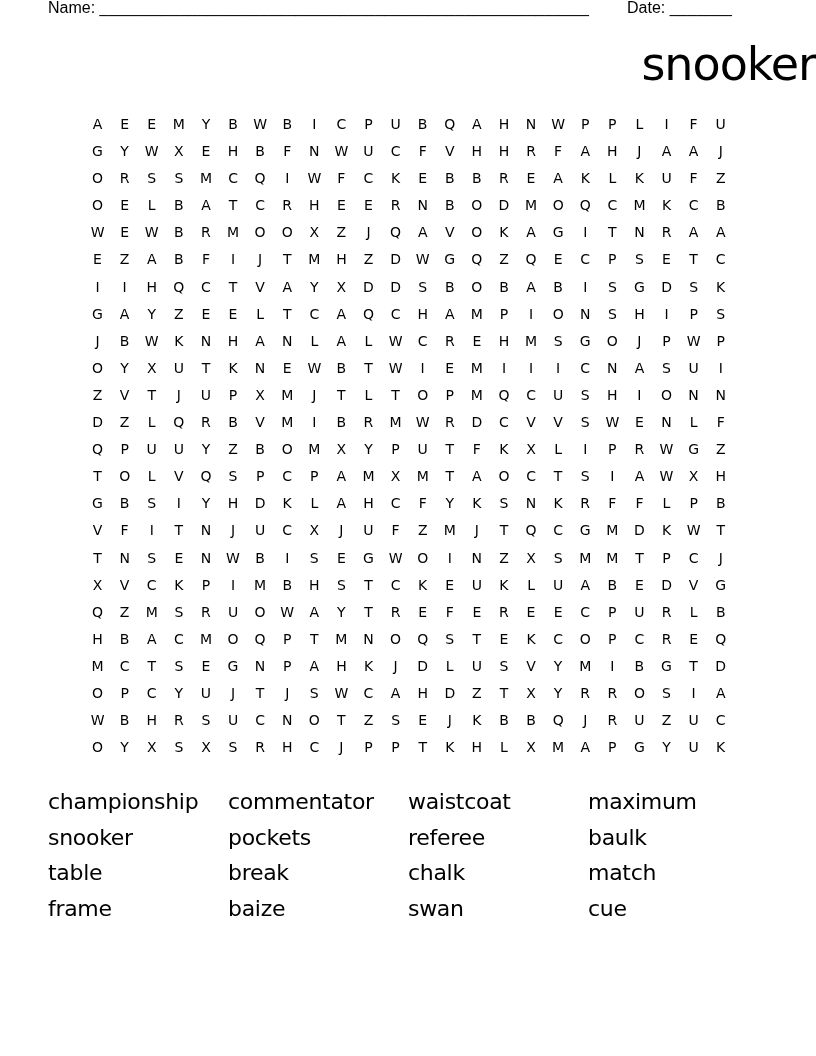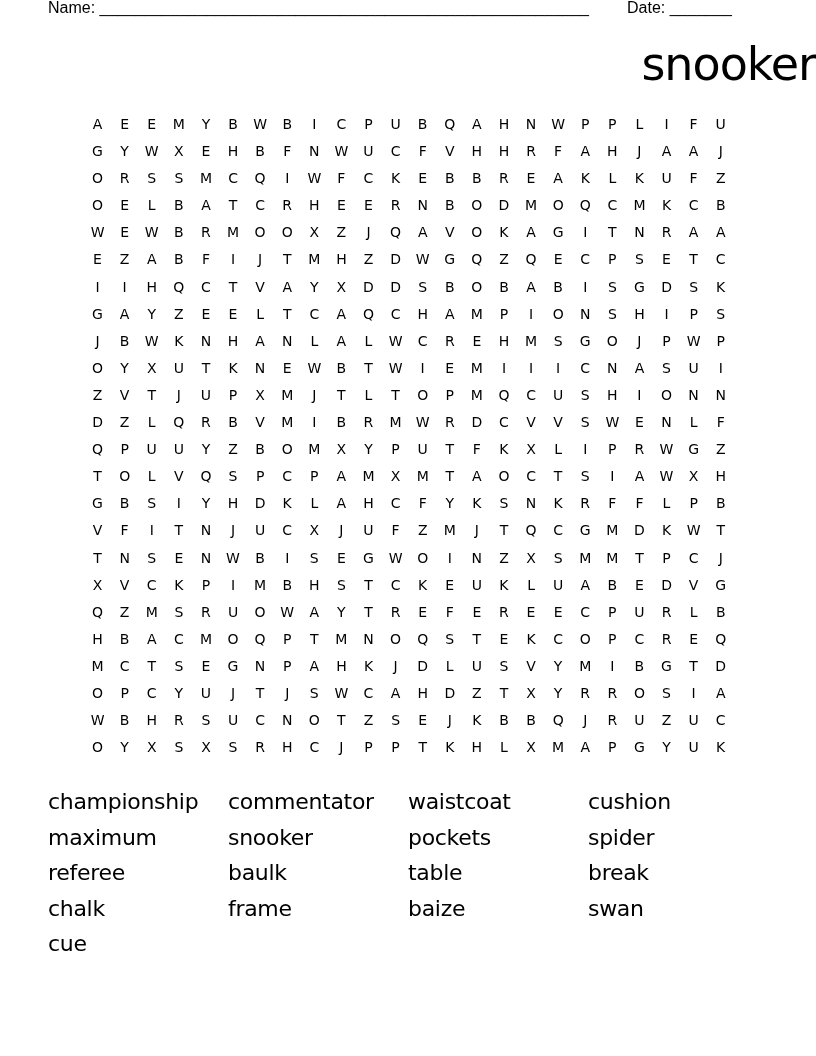--- a/index.html
+++ b/index.html
@@ -623,27 +623,26 @@
     <div class="cell">G</div>
     <div class="cell">Y</div>
     <div class="cell">U</div>
     <div class="cell">K</div>
   </div>
 
 <div class="words" id="words">
     <div class="word">championship</div>
     <div class="word">commentator</div>
     <div class="word">waistcoat</div>
-    <div class="word">cushion</div>
     <div class="word">maximum</div>
     <div class="word">snooker</div>
     <div class="word">pockets</div>
-    <div class="word">spider</div>
     <div class="word">referee</div>
     <div class="word">baulk</div>
     <div class="word">table</div>
     <div class="word">break</div>
     <div class="word">chalk</div>
+    <div class="word">match</div>
     <div class="word">frame</div>
     <div class="word">baize</div>
     <div class="word">swan</div>
     <div class="word">cue</div>
   </div>
 
 </body></html>

